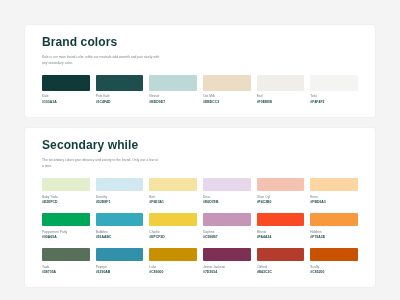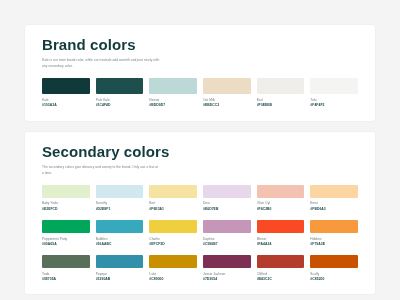--- a/index.html
+++ b/index.html
@@ -25,21 +25,21 @@
     gap: 11px;
   }
   .card {
     background: #ffffff;
     border-radius: 2px;
     box-sizing: border-box;
     padding: 11px 17px 12px 17px;
     box-shadow: 0 0 0 0.5px rgba(0,0,0,0.035);
   }
   .card-title {
-    font-size: 15px;
+    font-size: 12px;
     font-weight: bold;
     color: #123c3c;
     letter-spacing: 0.1px;
     margin: 0 0 4px 0;
     line-height: 1.15;
   }
   .card-desc {
     font-size: 3.3px;
     color: #7b8585;
     line-height: 1.85;
@@ -144,21 +144,21 @@
         <div class="swatch-meta">
           <span class="swatch-name">Tofu</span>
           <span class="swatch-hex">#F4F4F2</span>
         </div>
       </div>
 
     </div>
   </section>
 
   <section class="card">
-    <h2 class="card-title">Secondary colors</h2>
+    <h2 class="card-title">Secondary while</h2>
     <p class="card-desc">The secondary colors give vibrancy and variety to the brand. Only use a few at a time.</p>
     <div class="swatch-grid swatch-row-gap">
 
       <div class="swatch">
         <div class="chip tall" style="background-color: rgb(226, 239, 205);"></div>
         <div class="swatch-meta">
           <span class="swatch-name">Baby Yoda</span>
           <span class="swatch-hex">#E2EFCD</span>
         </div>
       </div>

